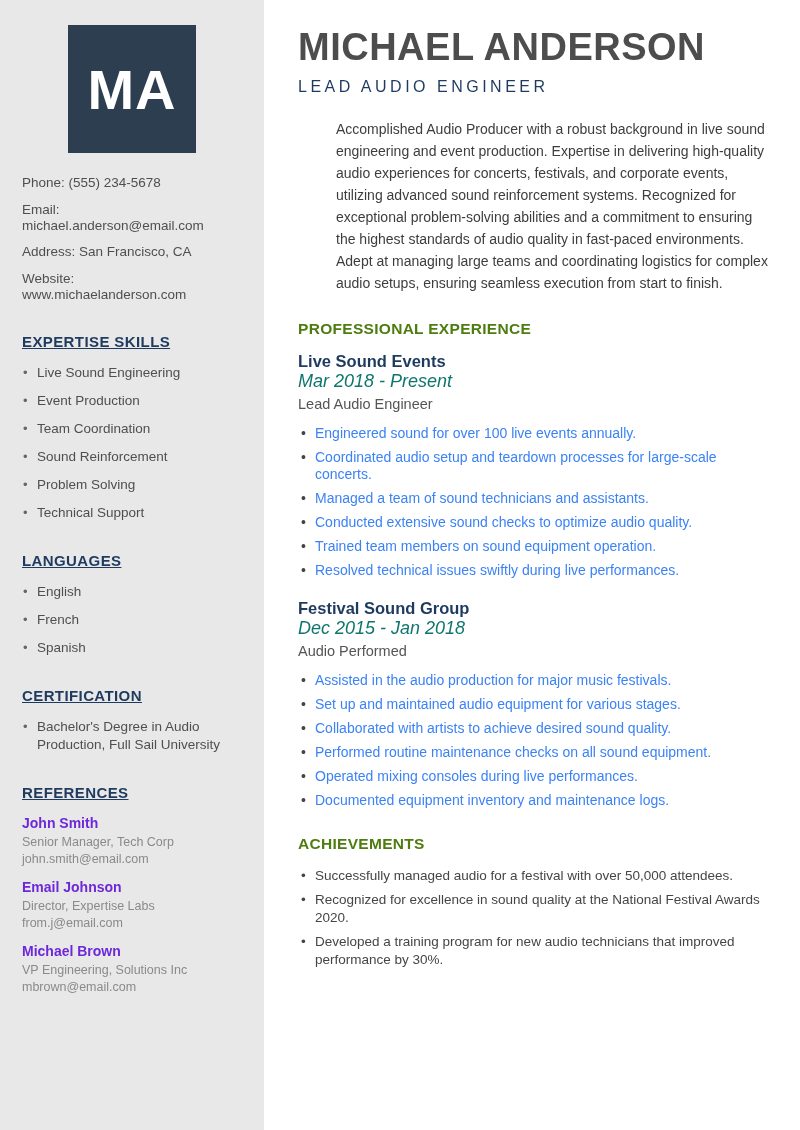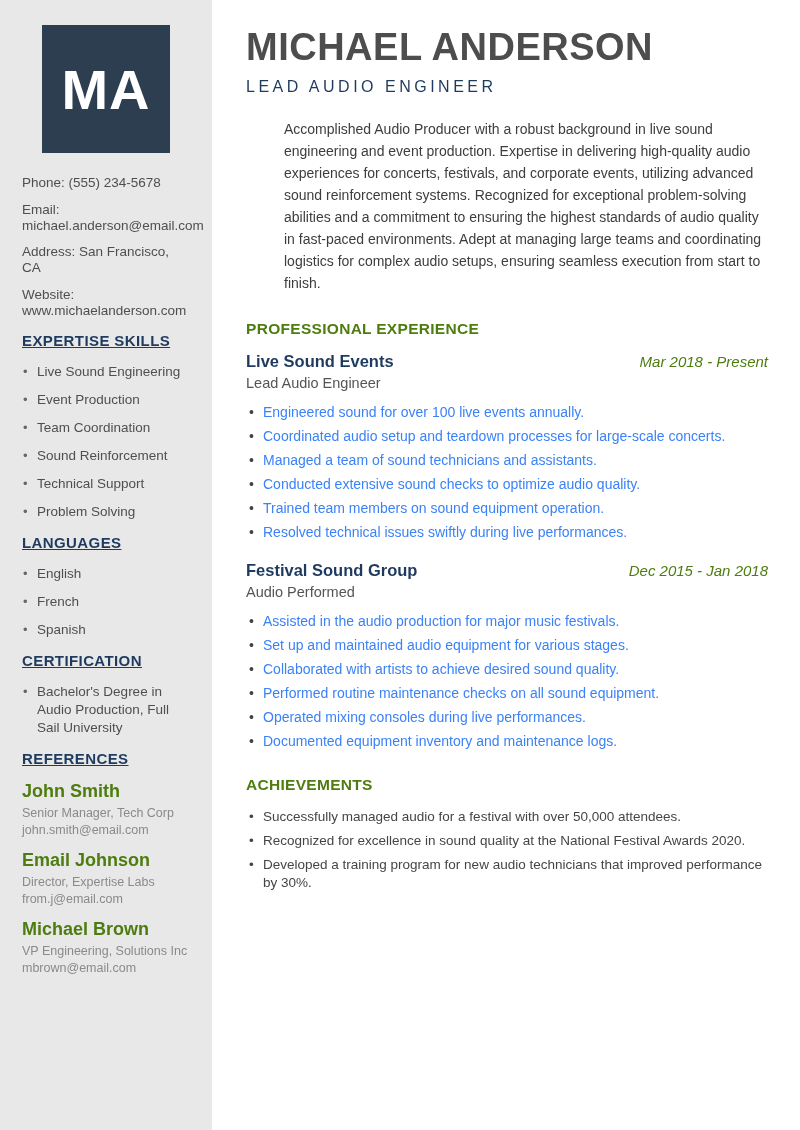--- a/index.html
+++ b/index.html
@@ -7,38 +7,38 @@
   body {
     width: 800px; height: 1130px;
     font-family: "Liberation Sans", sans-serif;
     color: #3d3d3d;
     overflow: hidden;
   }
   .page { display: flex; width: 800px; height: 1130px; }
 
   
   .sidebar {
-    width: 212px; flex-shrink: 0;
+    width: 264px; flex-shrink: 0;
     background: #e8e8e8;
     padding: 25px 22px 16px 22px;
   }
   .avatar {
     width: 128px; height: 128px;
     margin: 0 auto 22px auto;
     background: #2c3e50;
     display: flex; align-items: center; justify-content: center;
   }
   .avatar span {
     color: #ffffff; font-size: 56px; font-weight: bold; letter-spacing: 1px;
   }
   .contact p {
     font-size: 13.5px; color: #4f4f4f;
     margin-bottom: 10.5px; line-height: 16px;
   }
-  .side-section { margin-top: 13px; }
+  .side-section { margin-top: 30px; }
   .side-section h2 {
     font-size: 15px; font-weight: bold;
     color: #1e3a5f;
     text-decoration: underline;
     letter-spacing: 0.4px;
     margin-bottom: 14px;
   }
   .side-list { list-style: none; }
   .side-list li {
     position: relative;
@@ -47,21 +47,21 @@
     margin-bottom: 10px;
     line-height: 18px;
   }
   .side-list li::before {
     content: "\2022";
     position: absolute; left: 1px; top: 0;
     color: #666666; font-size: 13px;
   }
   .ref-entry { margin-bottom: 11px; }
   .ref-entry .ref-name {
-    font-size: 18px; font-weight: bold; color: #4d7c0f;
+    font-size: 14px; font-weight: bold; color: #6d28d9;
     margin-bottom: 3px;
   }
   .ref-entry .ref-role, .ref-entry .ref-email {
     font-size: 12.5px; color: #8a8a8a; line-height: 17px;
   }
 
   
   .main {
     flex: 1;
     padding: 26px 32px 0 34px;
@@ -84,27 +84,27 @@
   }
   .main-section { margin-top: 26px; }
   .main-section h2 {
     font-size: 15.5px; font-weight: bold;
     color: #4d7c0f;
     letter-spacing: 0.3px;
     margin-bottom: 14px;
   }
   .job { margin-bottom: 20px; }
   .job-header {
-    display: flex; align-items: baseline; justify-content: space-between;
+    display: flex; align-items: baseline; justify-content: space-between; flex-direction: column;
   }
   .job-company {
     font-size: 16.5px; font-weight: bold; color: #1e3a5f;
   }
   .job-dates {
-    font-size: 15px; font-style: italic; color: #4d7c0f;
+    font-size: 18px; font-style: italic; color: #0f766e;
   }
   .job-position {
     font-size: 14.5px; color: #555555; margin-top: 4px;
   }
   .bullet-list { list-style: none; margin-top: 13px; }
   .bullet-list li {
     position: relative;
     padding-left: 17px;
     font-size: 14px; color: #3b82f6;
     line-height: 17px;
@@ -137,22 +137,22 @@
       <p>Website: www.michaelanderson.com</p>
     </div>
 
     <section class="side-section">
       <h2>EXPERTISE SKILLS</h2>
       <ul class="side-list">
         <li>Live Sound Engineering</li>
         <li>Event Production</li>
         <li>Team Coordination</li>
         <li>Sound Reinforcement</li>
+        <li>Problem Solving</li>
         <li>Technical Support</li>
-        <li>Problem Solving</li>
       </ul>
     </section>
 
     <section class="side-section">
       <h2>LANGUAGES</h2>
       <ul class="side-list">
         <li>English</li>
         <li>French</li>
         <li>Spanish</li>
       </ul>

